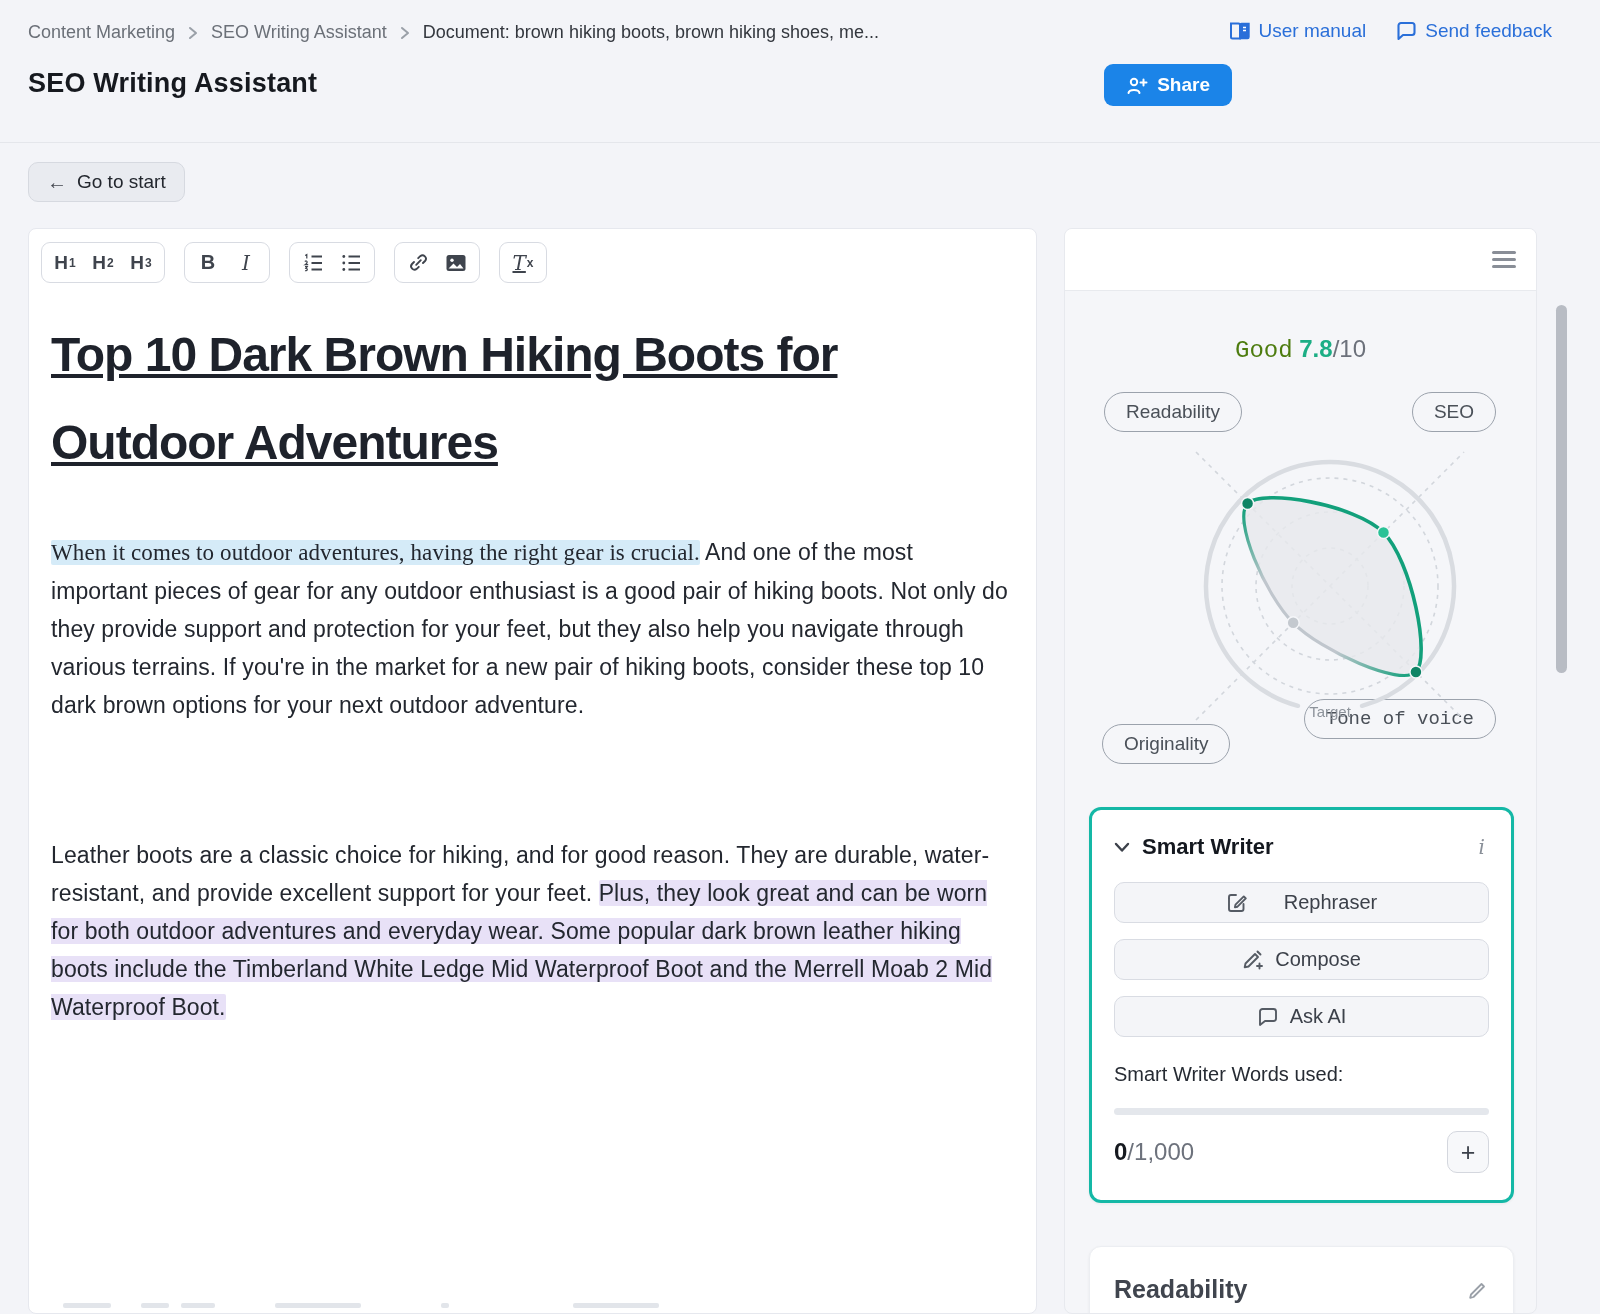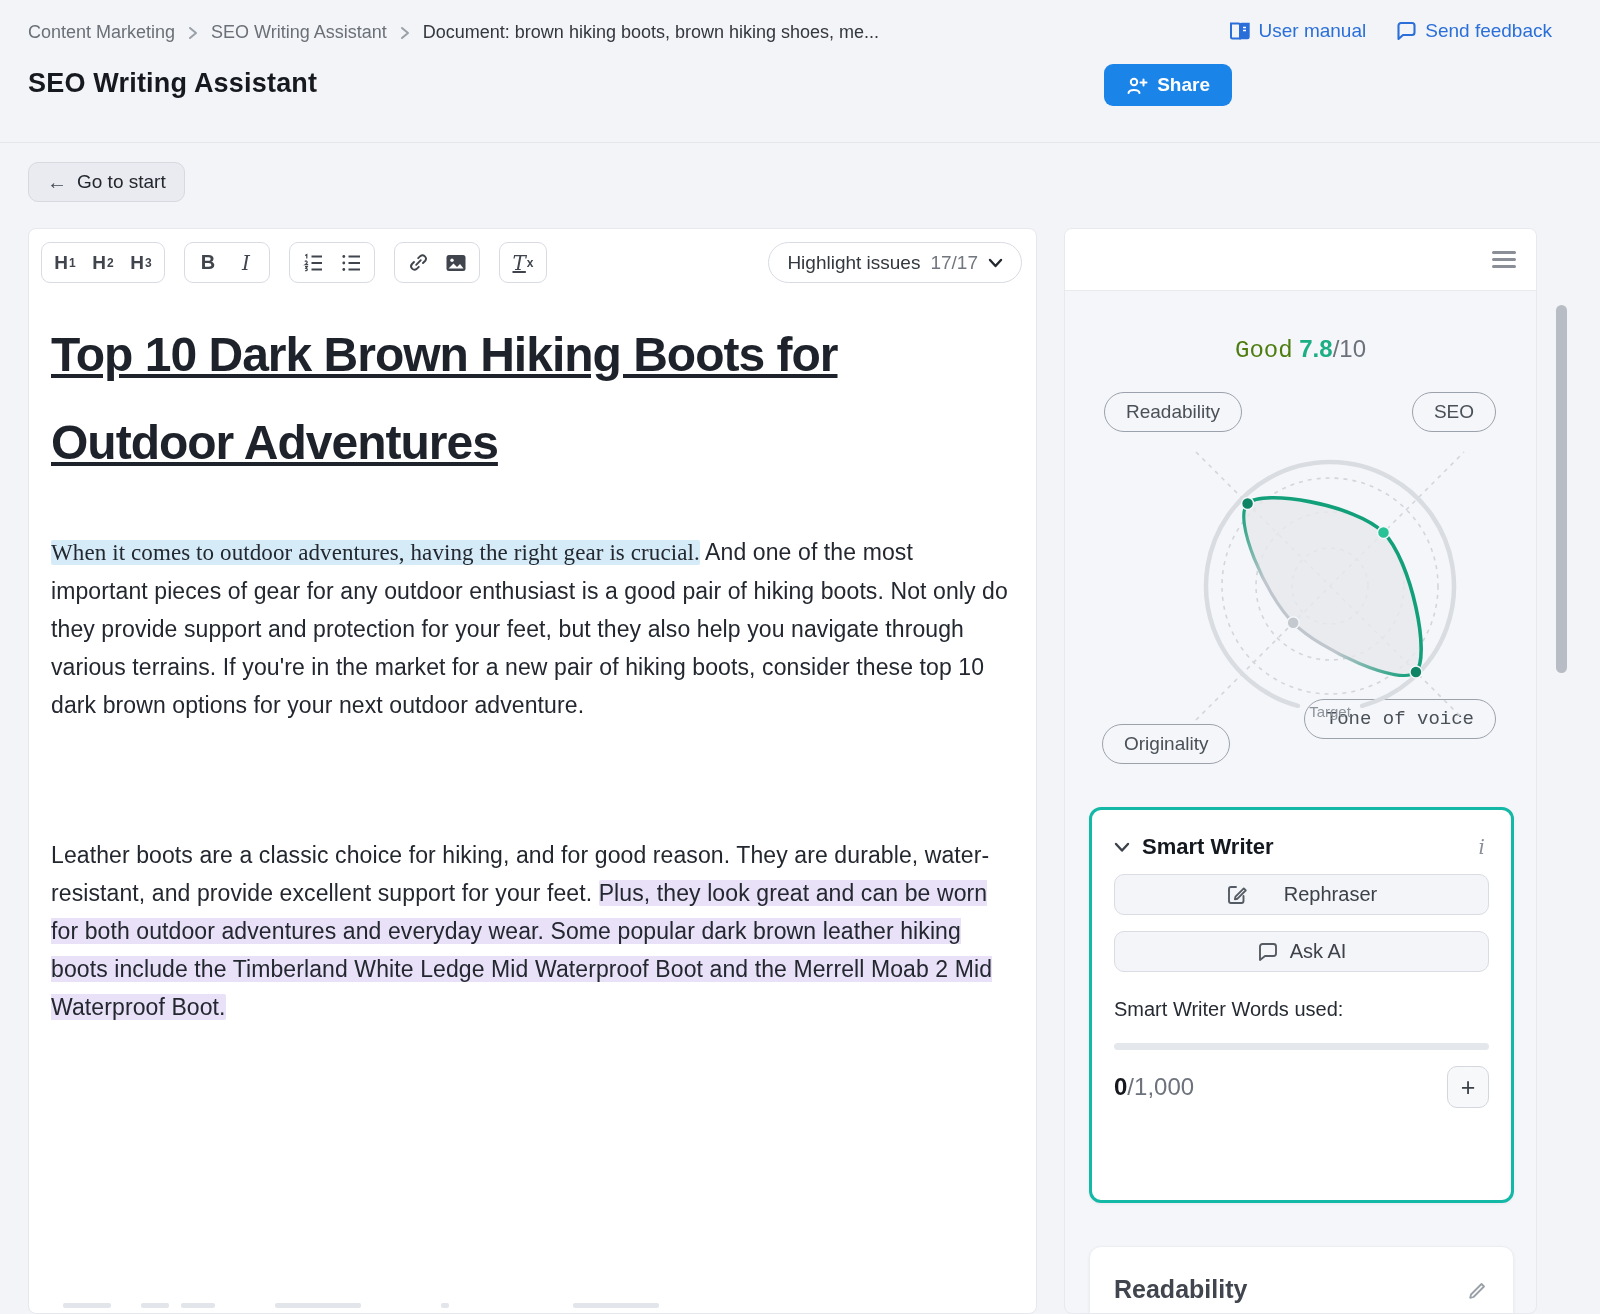--- a/index.html
+++ b/index.html
@@ -73,21 +73,21 @@
   .pill-br { right: 40px; top: 470px; font-family: Liberation Mono, monospace; }
   .gauge-svg { position: absolute; left: 95px; top: 205px; }
 
   .sw-card { position: absolute; left: 24px; top: 578px; width: 425px; height: 396px; background: #fff; border: 3px solid #14b8a6;
     border-radius: 12px; box-shadow: 0 1px 3px rgba(30,34,40,.06); padding: 24px 22px; }
   .sw-head { display: flex; align-items: center; gap: 12px; }
   .sw-title { font-size: 22px; font-weight: bold; color: #14181f; flex: 1; }
   .sw-info { font-family: "DejaVu Serif", serif; font-style: italic; font-size: 20px; color: #8a9099; padding-right: 4px; cursor: pointer; }
   .sw-btn { width: 100%; height: 41px; margin-top: 16px; display: flex; align-items: center; justify-content: center; gap: 11px;
     background: #f4f5f8; border: 1px solid #d9dce3; border-radius: 10px; font-size: 20px; color: #3c414a; cursor: pointer; font-family: "Liberation Sans", sans-serif; }
-  .sw-btn:first-of-type { margin-top: 14px; gap: 36px; }
+  .sw-btn:first-of-type { margin-top: 22px; gap: 36px; }
   .sw-words-label { margin-top: 26px; font-size: 20px; color: #262b33; }
   .sw-bar { margin-top: 22px; height: 7px; background: #e4e7ec; border-radius: 4px; }
   .sw-counter-row { margin-top: 16px; display: flex; align-items: center; }
   .sw-used { font-size: 24px; font-weight: bold; color: #15191f; }
   .sw-limit { font-size: 24px; color: #6d727c; }
   .sw-plus { margin-left: auto; width: 42px; height: 42px; display: flex; align-items: center; justify-content: center;
     background: #f7f8fa; border: 1px solid #d4d7de; border-radius: 10px; font-size: 25px; color: #3c414a; cursor: pointer; }
 
   .read-card { position: absolute; left: 24px; top: 1017px; width: 425px; height: 300px; background: #fff; border: 1px solid #eceef2;
     border-radius: 12px; box-shadow: 0 1px 3px rgba(30,34,40,.06); padding: 28px 24px; }
@@ -208,27 +208,20 @@
           </svg>
         </button>
       </div>
       <div class="tb-group">
         <button class="tb-btn tb-clear">
           <span class="t-under">T</span>
             <sub>x</sub>
         </button>
       </div>
 
-      <div class="highlight-dd">
-        <span class="lbl">Highlight issues</span>
-        <span class="cnt">17/17</span>
-        <svg width="15" height="10" viewBox="0 0 15 10">
-            <polyline points="2,2 7.5,8 13,2" fill="none" stroke="#23272e" stroke-width="2.4" stroke-linecap="round" stroke-linejoin="round"></polyline>
-          </svg>
-      </div>
     </div>
 
     <article class="article">
       <h1 class="doc-h1">Top 10 Dark Brown Hiking Boots for Outdoor Adventures</h1>
       <p class="doc-p doc-p1"><span class="hl-blue">When it comes to outdoor adventures, having the right gear is crucial.</span><span> And one of the most important pieces of gear for any outdoor enthusiast is a good pair of hiking boots. Not only do they provide support and protection for your feet, but they also help you navigate through various terrains. If you're in the market for a new pair of hiking boots, consider these top 10 dark brown options for your next outdoor adventure.</span></p>
       <p class="doc-p doc-p2"><span>Leather boots are a classic choice for hiking, and for good reason. They are durable, water-resistant, and provide excellent support for your feet. </span><span class="hl-purple">Plus, they look great and can be worn for both outdoor adventures and everyday wear. Some popular dark brown leather hiking boots include the Timberland White Ledge Mid Waterproof Boot and the Merrell Moab 2 Mid Waterproof Boot.</span></p>
 
       <span class="remnant" style="left:34px;width:48px;"></span>
       <span class="remnant" style="left:112px;width:28px;"></span>
       <span class="remnant" style="left:152px;width:34px;"></span>
@@ -297,20 +290,28 @@
 
       <button class="sw-btn">
         <svg class="icon" width="22" height="22" viewBox="0 0 22 22">
           <path d="M3 6.5V17a2 2 0 0 0 2 2h10.5a2 2 0 0 0 2-2v-5" fill="none" stroke="#555b64" stroke-width="1.9" stroke-linecap="round"></path>
           <path d="M3 6.5V5a2 2 0 0 1 2-2h5" fill="none" stroke="#555b64" stroke-width="1.9" stroke-linecap="round"></path>
           <path d="M9.5 12.7l8.3-8.3 2 2-8.3 8.3-2.6.6z" fill="none" stroke="#555b64" stroke-width="1.9" stroke-linejoin="round"></path>
         </svg>
         <span>Rephraser</span>
       </button>
 
+      <button class="sw-btn">
+        <svg class="icon" width="22" height="22" viewBox="0 0 22 22">
+          <path d="M3.5 14.5L13 5l3 3-9.5 9.5-3.8.8z" fill="none" stroke="#555b64" stroke-width="1.9" stroke-linejoin="round"></path>
+          <path d="M15.5 2.5l3 3" stroke="#555b64" stroke-width="1.9" stroke-linecap="round"></path>
+          <path d="M17.5 14.5v5M15 17h5" stroke="#555b64" stroke-width="1.9" stroke-linecap="round"></path>
+        </svg>
+        <span>Compose</span>
+      </button>
 
       <button class="sw-btn">
         <svg class="icon" width="22" height="20" viewBox="0 0 22 20">
           <path d="M3 4.5A2.5 2.5 0 0 1 5.5 2h11A2.5 2.5 0 0 1 19 4.5v7a2.5 2.5 0 0 1-2.5 2.5H8l-5 4V4.5z" fill="none" stroke="#555b64" stroke-width="1.9" stroke-linejoin="round"></path>
         </svg>
         <span>Ask AI</span>
       </button>
 
       <div class="sw-words-label">Smart Writer Words used:</div>
       <div class="sw-bar"></div>

